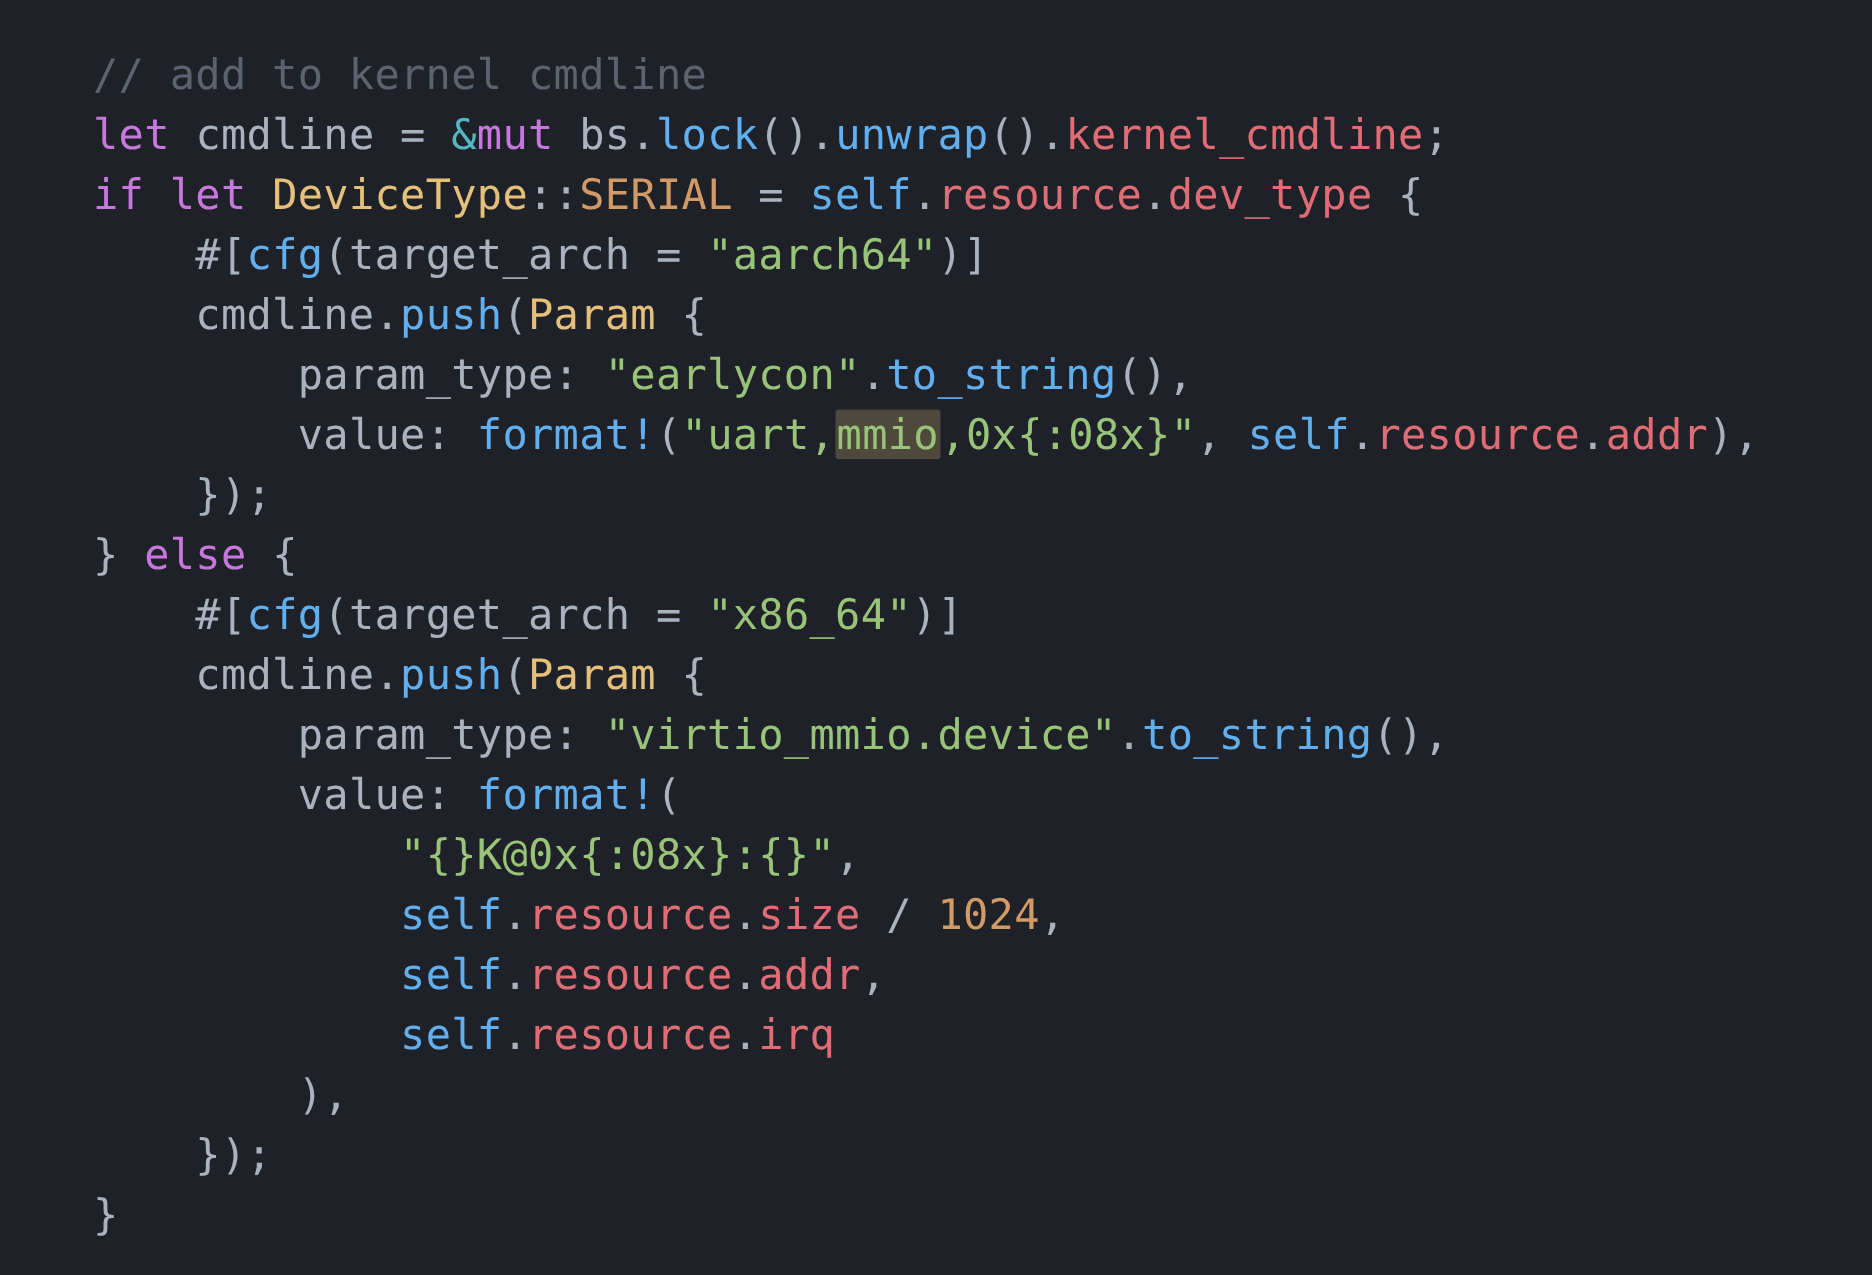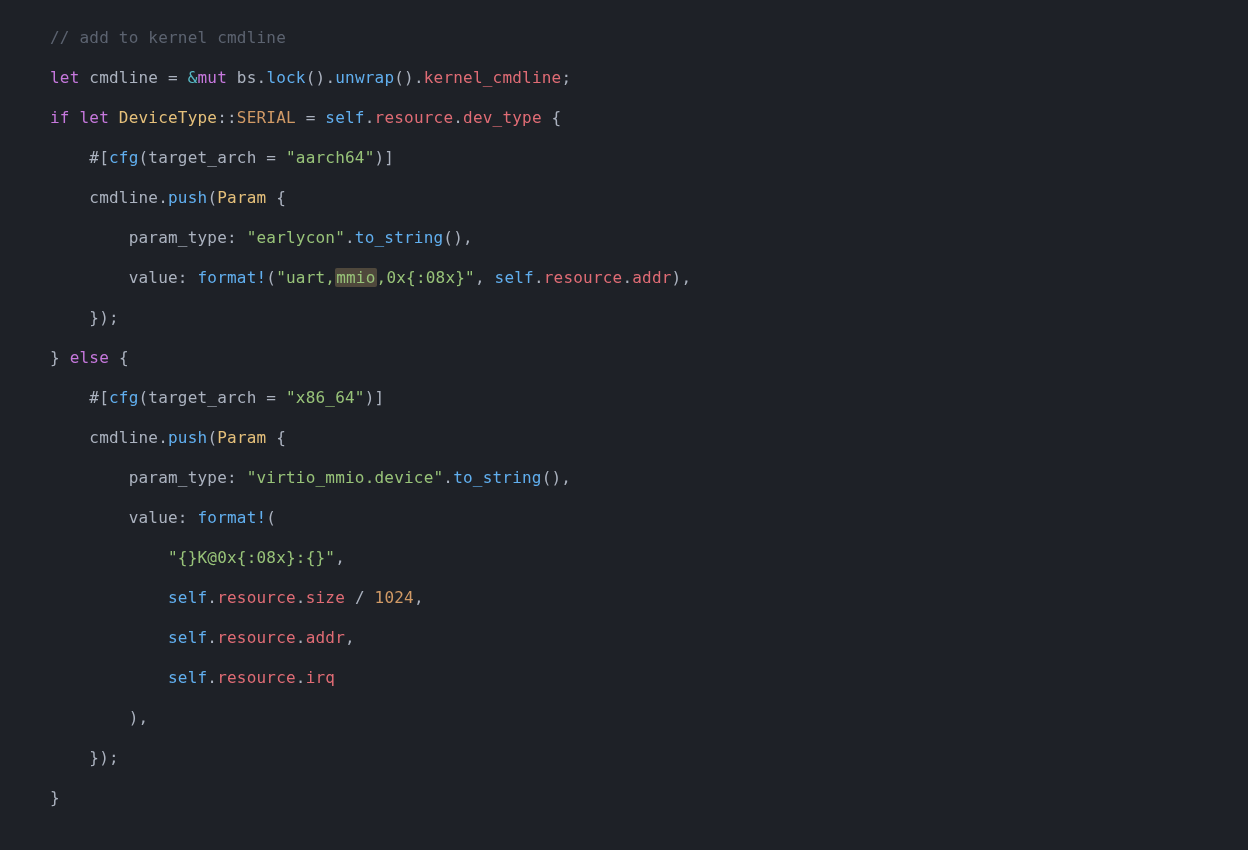--- a/index.html
+++ b/index.html
@@ -4,24 +4,24 @@
 <style>
   html, body {
     margin: 0;
     padding: 0;
     width: 1248px;
     height: 850px;
     background: #1e2127;
     overflow: hidden;
   }
   pre.code {
-    margin: 0;
+    margin: 12px;
     padding: 18px 0 0 50px;
     font-family: "Menlo", "Consolas", "DejaVu Sans Mono", "Liberation Mono", monospace;
-    font-size: 16px;
+    font-size: 28px;
     line-height: 40px;
     color: #abb2bf;
     white-space: pre;
     tab-size: 4;
     letter-spacing: 0.2px;
   }
   
   .cmt   { color: #5c6370; font-style: normal; }
   .kw    { color: #c678dd; }     
   .typ   { color: #e5c07b; }     

